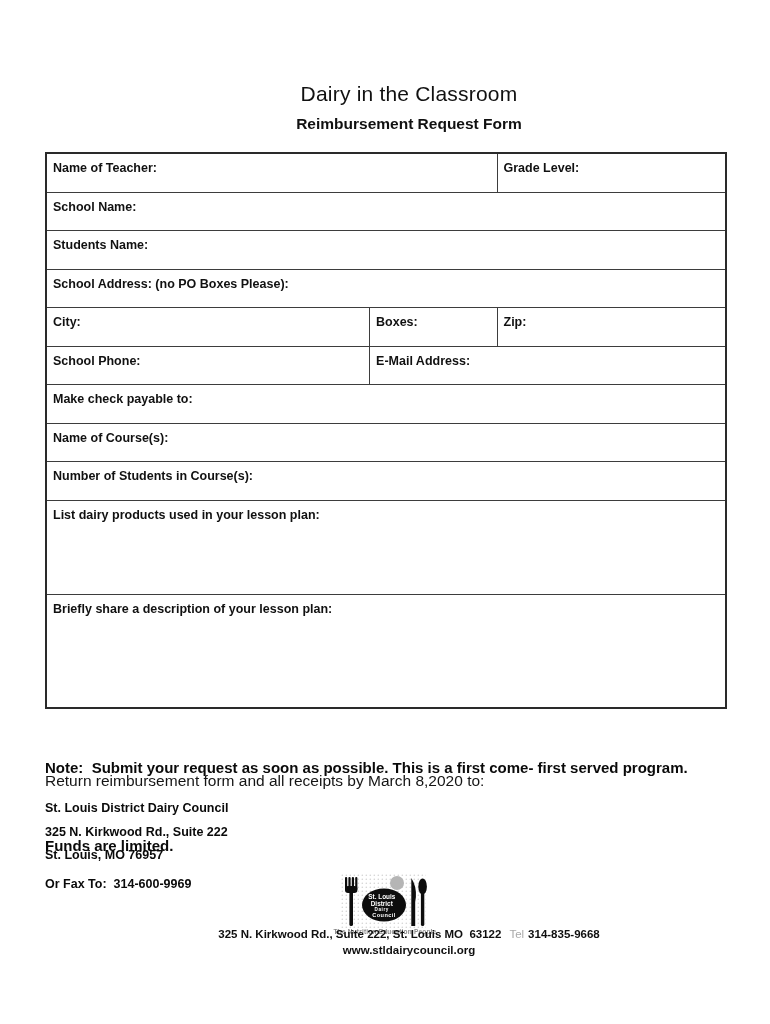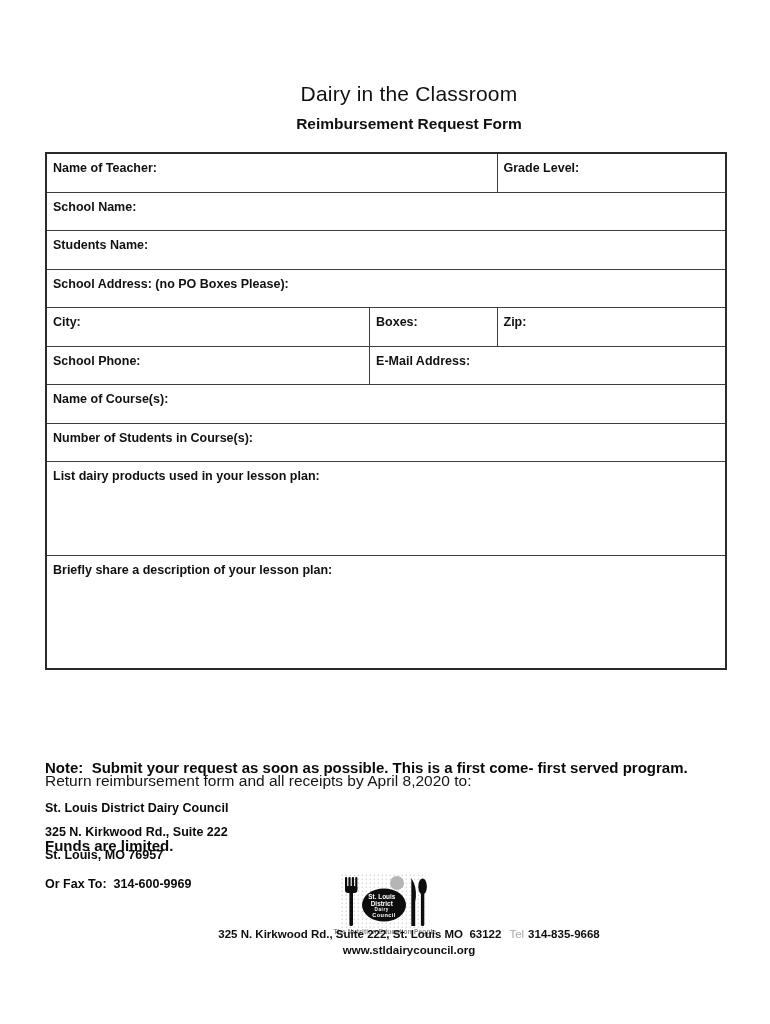--- a/index.html
+++ b/index.html
@@ -110,20 +110,25 @@
     <div class="frow h-s">
       <div class="fcell w-c">
         <span class="flabel">School Phone:</span>
       </div>
       <div class="fcell w-e">
         <span class="flabel">E-Mail Address:</span>
       </div>
     </div>
     <div class="frow h-s">
       <div class="fcell w-full">
+        <span class="flabel">Make check payable to:</span>
+      </div>
+    </div>
+    <div class="frow h-s">
+      <div class="fcell w-full">
         <span class="flabel">Name of Course(s):</span>
       </div>
     </div>
     <div class="frow h-s">
       <div class="fcell w-full">
         <span class="flabel">Number of Students in Course(s):</span>
       </div>
     </div>
     <div class="frow h-m">
       <div class="fcell w-full">
@@ -135,21 +140,21 @@
         <span class="flabel">Briefly share a description of your lesson plan:</span>
       </div>
     </div>
   </div>
 
   <div class="note">
     <div>Note:  Submit your request as soon as possible. This is a first come- first served program.</div>
     <div>Funds are limited.</div>
   </div>
 
-  <div class="return-heading">Return reimbursement form and all receipts by April 8,2020 to:</div>
+  <div class="return-heading">Return reimbursement form and all receipts by March 8,2020 to:</div>
 
   <div class="address-block">
     <div>St. Louis District Dairy Council</div>
     <div>325 N. Kirkwood Rd., Suite 222</div>
     <div>St. Louis, MO 76957</div>
   </div>
 
   <div class="fax-line">Or Fax To:  314-600-9969</div>
 
   <div class="logo-wrap">

